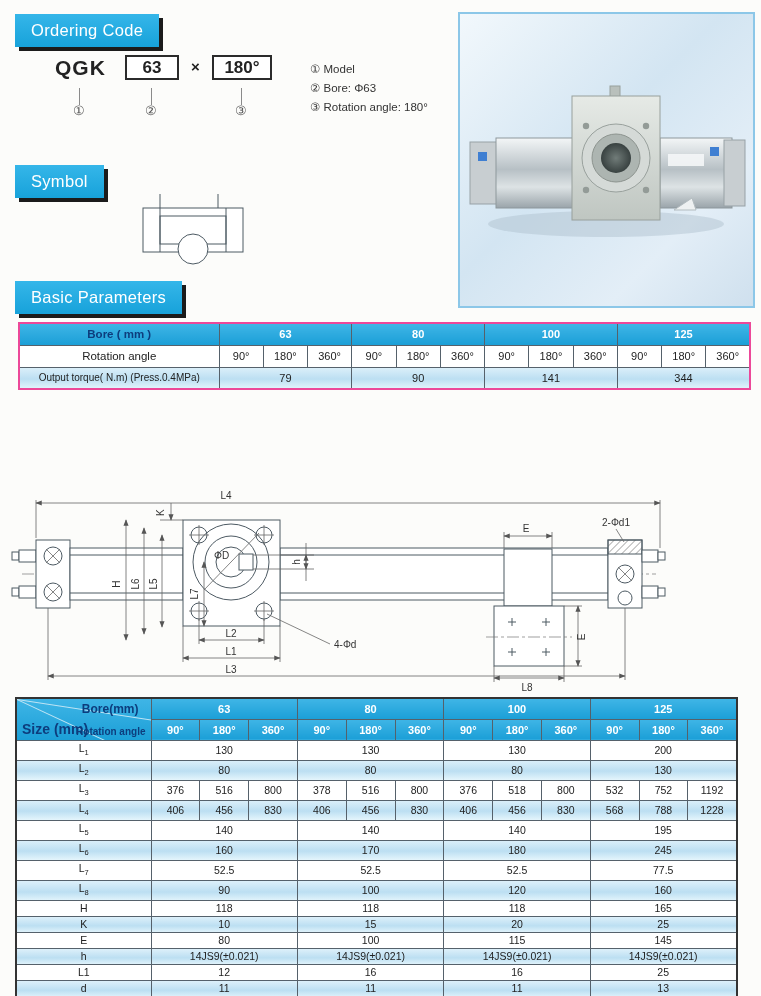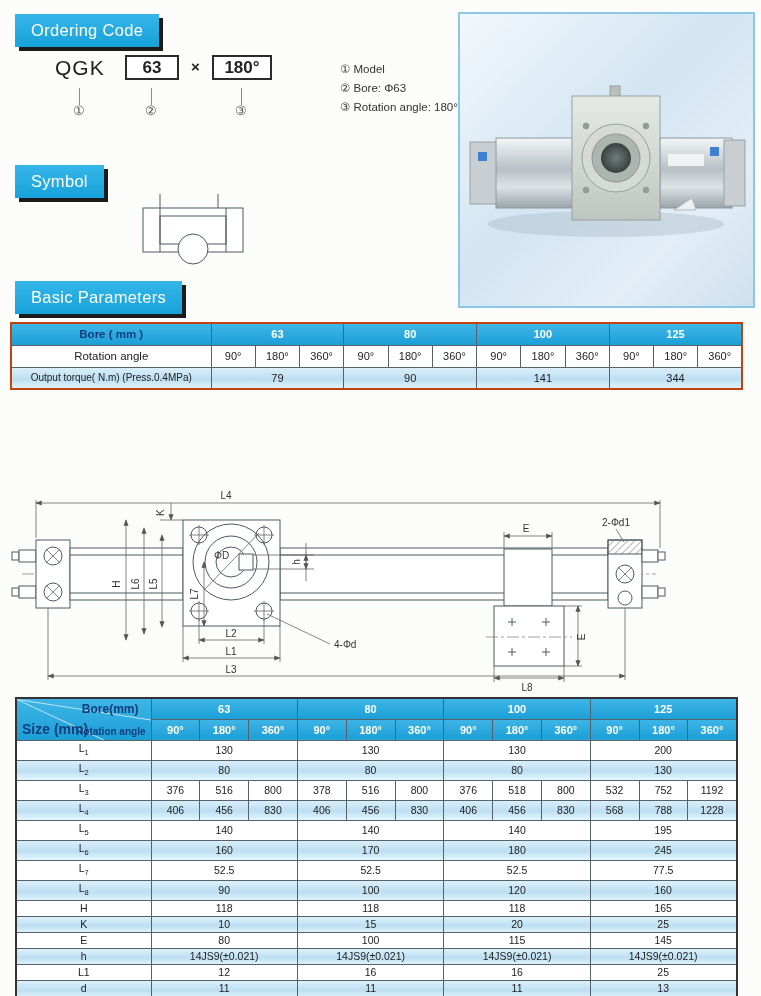--- a/index.html
+++ b/index.html
@@ -5,43 +5,43 @@
   *{margin:0;padding:0;box-sizing:border-box}
   html,body{background:#e9e9e9}
   body{font-family:"Liberation Sans",sans-serif;color:#222}
   .page{position:relative;width:761px;height:996px;background:#fcfcfa;margin:0 auto;overflow:hidden}
 
   .badge{position:absolute;display:inline-flex;align-items:center;height:33px;padding:0 16px;
     background:linear-gradient(180deg,#35b6e9 0%,#17a2da 100%);color:#fff;font-size:16.5px;
     letter-spacing:.3px;box-shadow:4px 4px 0 #1b1b1b;white-space:nowrap}
 
   
-  .model-code{position:absolute;left:55px;top:56px;font-size:21px;font-weight:normal;letter-spacing:1px}
+  .model-code{position:absolute;left:55px;top:56px;font-size:21px;font-weight:bold;letter-spacing:1px}
   .code-box{position:absolute;top:55px;width:54px;height:25px;border:2px solid #2b2b2b;
     display:flex;align-items:center;justify-content:center;font-size:17px;font-weight:bold;background:#fff}
   .mult{position:absolute;top:58px;font-size:15px;font-weight:bold}
   .leader{position:absolute;width:1px;height:17px;background:#8a8a8a;top:88px}
   .mark{position:absolute;top:103px;font-size:13px;color:#555}
-  .legend{position:absolute;left:340px;top:62px;display:flex;flex-direction:column;gap:5px;
+  .legend{position:absolute;left:310px;top:62px;display:flex;flex-direction:column;gap:5px;
     font-size:11.5px;color:#333}
 
   
   .photo{position:absolute;left:458px;top:12px;width:297px;height:296px;border:2px solid #8cc7e8;
     background:linear-gradient(135deg,#f2f8fc 0%,#d3e5f2 45%,#e3eef7 75%,#cfe0ee 100%)}
 
   
   table{border-collapse:collapse;table-layout:fixed;background:#fff}
   td,th{border:1px solid #55616b;text-align:center;vertical-align:middle;font-weight:normal;
     overflow:hidden;white-space:nowrap}
   .rowblue{background:linear-gradient(180deg,#ddf0fa 0%,#bcdff2 55%,#e4f5fc 100%)}
   .hdr td{background:linear-gradient(180deg,#3fb5e6 0%,#1b9fd7 100%)}
   .navy{color:#0d3d7d;font-weight:bold}
   .wht{color:#fff;font-weight:bold}
 
-  .ptable{position:absolute;left:10px;top:322px;width:731px;font-size:11px;border:2px solid #c2410c}
+  .ptable{position:absolute;left:18px;top:322px;width:731px;font-size:11px;border:2px solid #ec4899}
   .ptable td{height:22px}
   .ptable .lblcell{font-size:11.5px}
   .ptable .small{font-size:10px}
 
   .mtable{position:absolute;left:15px;top:697px;width:721px;font-size:10.5px;border:2px solid #333}
   .mtable thead td,.mtable thead th{height:21px;font-size:11px}
   .mtable tbody td{height:15px;line-height:15px}
   .corner{position:relative;background:linear-gradient(180deg,#3fb5e6 0%,#1b9fd7 100%);padding:0}
   .corner .diag{position:absolute;left:0;top:0;height:1px;background:#bfe4f4;transform-origin:0 0}
   .corner .c-top{position:absolute;top:3px;right:12px;font-size:12px}

